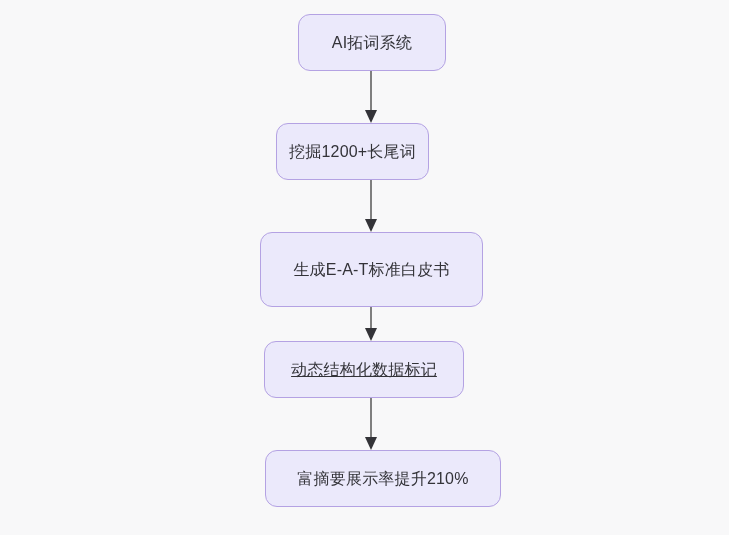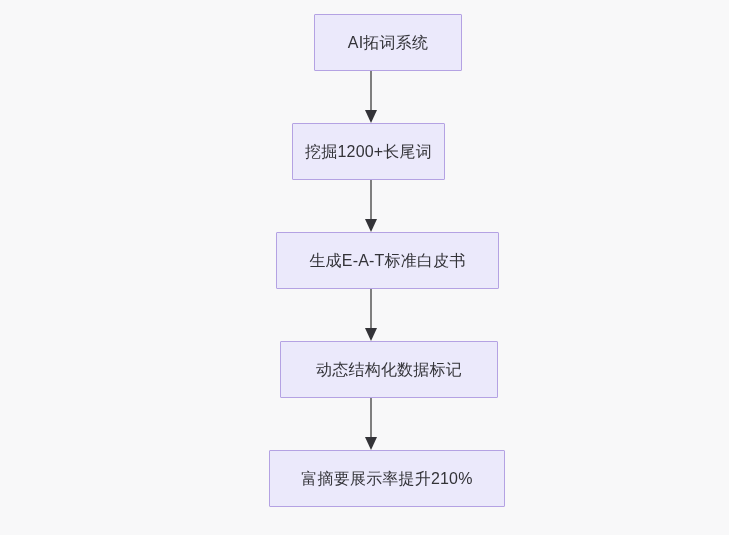--- a/index.html
+++ b/index.html
@@ -16,30 +16,29 @@
   #flowchart {
     position: relative;
     width: 729px;
     height: 535px;
   }
   .node {
     position: absolute;
     box-sizing: border-box;
     background: #ebe9fb;
     border: 1px solid #b4a2e3;
-    border-radius: 1px;
+    border-radius: 12px;
     display: flex;
     align-items: center;
     justify-content: center;
     color: #333338;
     font-size: 16px;
     line-height: 1.2;
     white-space: nowrap;
     letter-spacing: 0.2px;
-    margin-left: 16px;
   }
   .node-label {
     display: block;
   }
   .edge {
     position: absolute;
     overflow: visible;
   }
   .edge-line {
     stroke: #7f7f7f;
@@ -75,25 +74,25 @@
   </svg>
 
   <div class="node" style="left:298px; top:14px; width:148px; height:57px;">
     <span class="node-label">AI拓词系统</span>
   </div>
 
   <div class="node" style="left:276px; top:123px; width:153px; height:57px;">
     <span class="node-label">挖掘1200+长尾词</span>
   </div>
 
-  <div class="node" style="left:260px; top:232px; width:223px; height:57px;">
+  <div class="node" style="left:260px; top:232px; width:223px; height:75px;">
     <span class="node-label">生成E-A-T标准白皮书</span>
   </div>
 
-  <div class="node" style="left:264px; top:341px; width:218px; height:57px;">
+  <div class="node" style="left:264px; top:341px; width:200px; height:57px;text-decoration:underline;">
     <span class="node-label">动态结构化数据标记</span>
   </div>
 
-  <div class="node" style="left:253px; top:450px; width:236px; height:57px;">
+  <div class="node" style="left:265px; top:450px; width:236px; height:57px;">
     <span class="node-label">富摘要展示率提升210%</span>
   </div>
 
 </div>
 
 </body></html>

